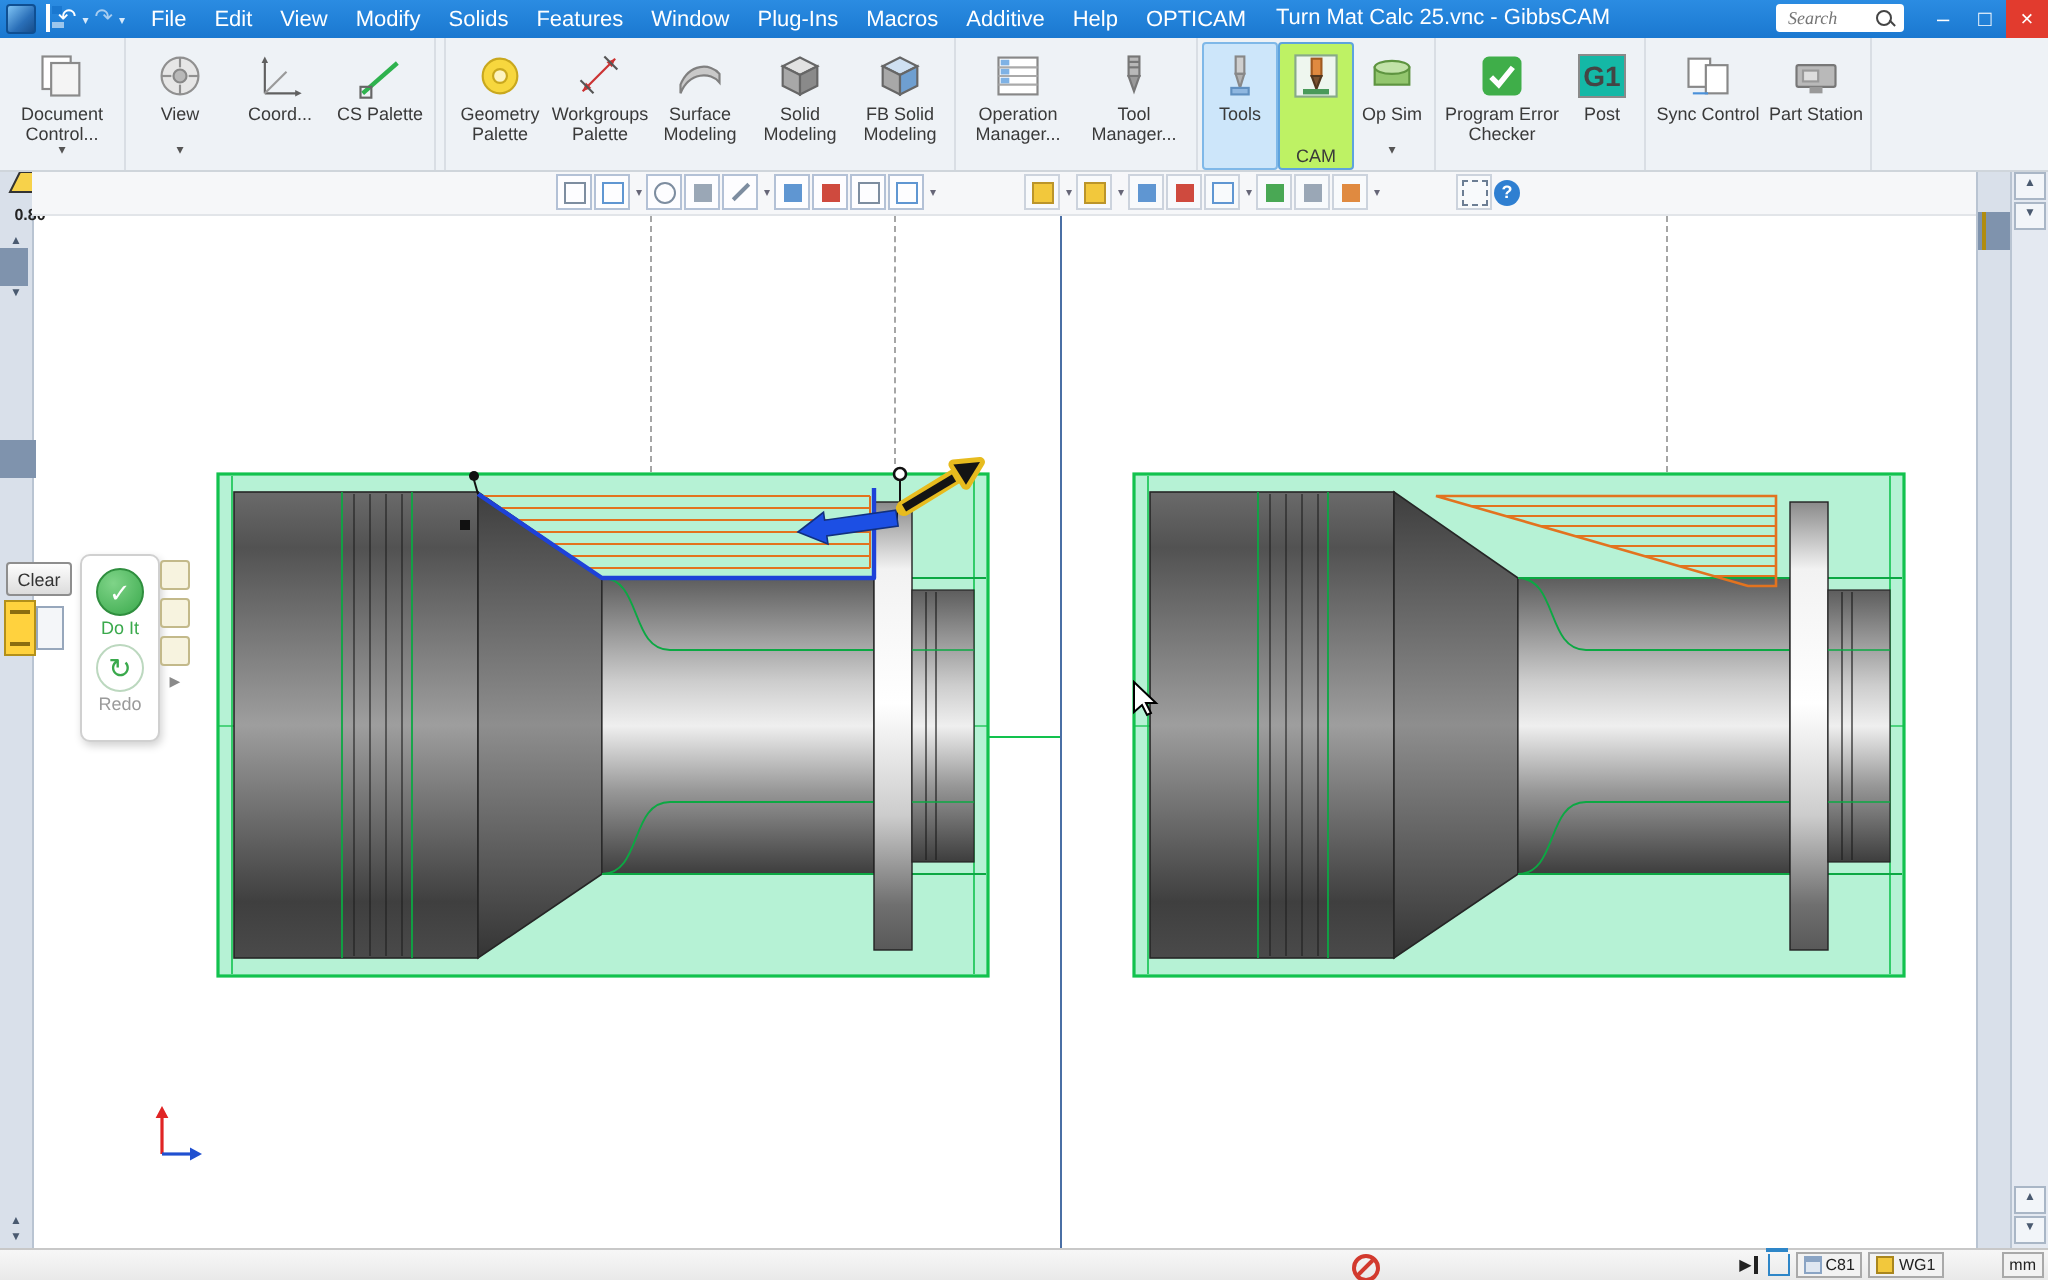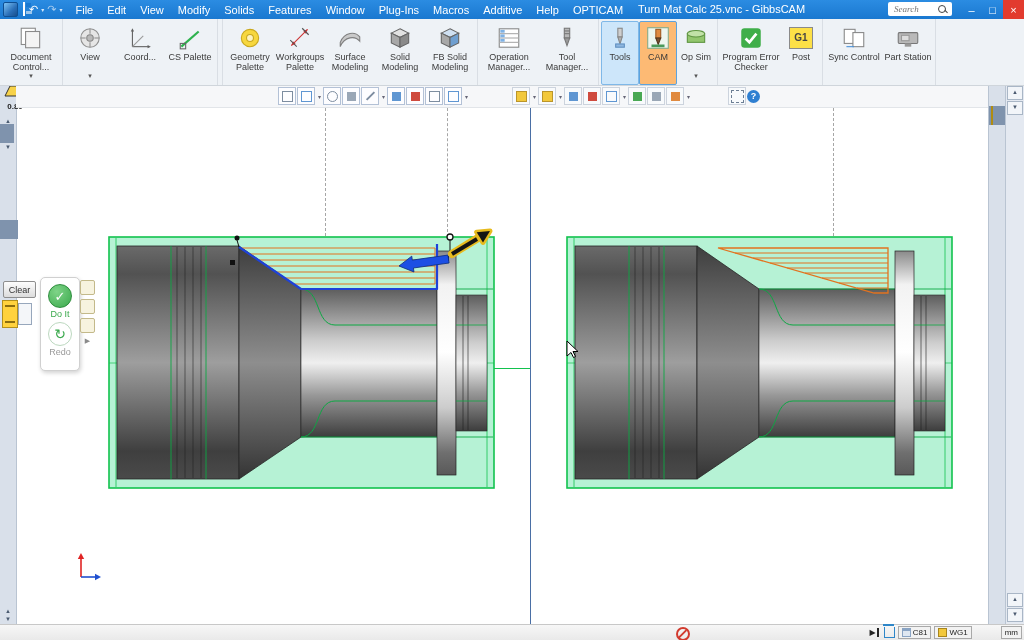--- a/index.html
+++ b/index.html
@@ -30,27 +30,27 @@
   .winbtns span{width:21px;height:19px;display:flex;align-items:center;justify-content:center;font-size:11px;color:#fff;}
   .winbtns .wclose{background:#e23b2e;}
   
   .ribbon{position:absolute;top:19px;left:0;width:100%;height:66px;background:#eef2f6;
     border-bottom:1px solid #cfd5db;display:flex;z-index:40;}
   .rgroup{display:flex;border-right:1px solid #d9dee4;padding:2px 2px 0 2px;}
   .ritem{width:48px;display:flex;flex-direction:column;align-items:center;text-align:center;
     font-size:9px;color:#3a3a3a;line-height:10px;border:1px solid transparent;border-radius:2px;position:relative;}
   .ritem.wide{width:56px;} .ritem.wider{width:60px;} .ritem.slim{width:36px;}
   .ritem.sel{background:#cde6fa;border-color:#7fb8e8;}
-  .ritem.sel2{background:#fdba74;border-color:#5ea3dd;}
+  .ritem.sel2{background:#bef264;border-color:#5ea3dd;gap:21px;}
   .ricon{width:26px;height:26px;margin:3px 0 1px 0;display:flex;align-items:center;justify-content:center;}
   .ricon svg{width:26px;height:26px;}
   .rlabel{min-height:20px;}
   .rdrop{font-size:7px;color:#555;line-height:7px;}
-  .posticon{width:22px;height:20px;border:1px solid #8a8a8a;background:#fde047;color:#444;
-    font-size:10px;font-weight:bold;display:flex;align-items:center;justify-content:center;}
+  .posticon{width:22px;height:20px;border:1px solid #8a8a8a;background:#14b8a6;color:#444;
+    font-size:14px;font-weight:bold;display:flex;align-items:center;justify-content:center;}
   
   .toolrow{position:absolute;top:85px;left:16px;width:972px;height:22px;background:#f6f7f9;
     border-bottom:1px solid #e2e5e9;z-index:30;}
   .tgroup{position:absolute;top:2px;display:flex;align-items:center;}
   .ti{width:16px;height:16px;border:1px solid #b3c1d6;background:#fdfdff;margin-right:1px;
     display:flex;align-items:center;justify-content:center;}
   .ti2{border-color:#ccd3dd;background:#f8fafc;}
   .tdrop{font-size:6px;color:#667;margin:0 2px;}
   .x{display:block;width:9px;height:9px;}
   .x-gray{border:1.4px solid #7d8da0;} .x-grayf{background:#9aa7b6;}

